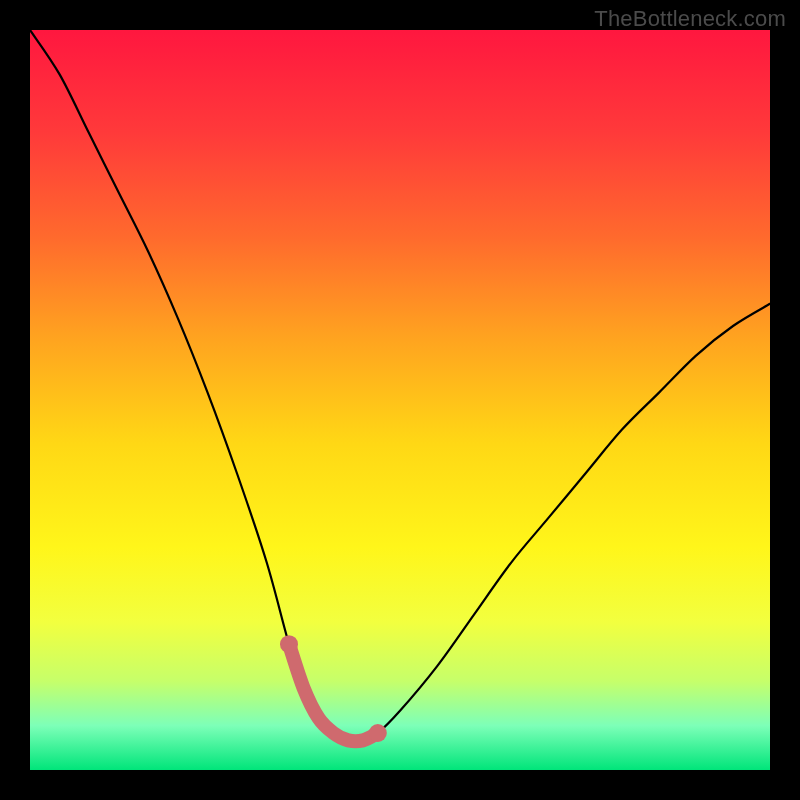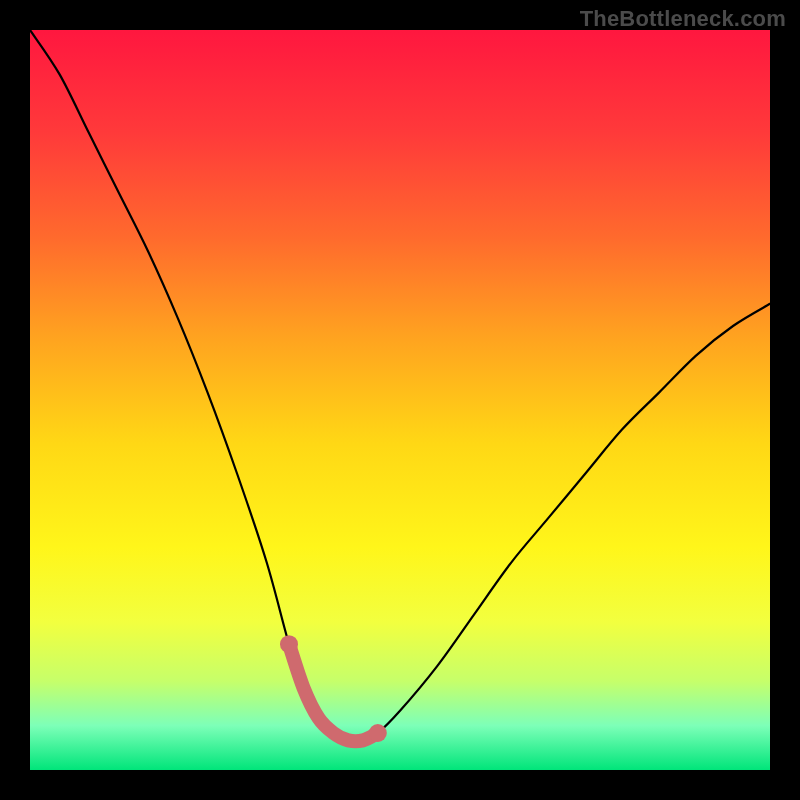--- a/index.html
+++ b/index.html
@@ -39,21 +39,21 @@
     width: 100%;
     height: 100%;
     pointer-events: none;
   }
   .watermark {
     position: absolute;
     top: 6px;
     right: 14px;
     color: #4b4b4b;
     font-size: 22px;
-    font-weight: 700;
+    font-weight: 400;
     letter-spacing: 0.2px;
     user-select: none;
   }
 </style>
 </head>
 <body>
 
 <div class="frame">
 
   <div class="watermark">TheBottleneck.com</div>

